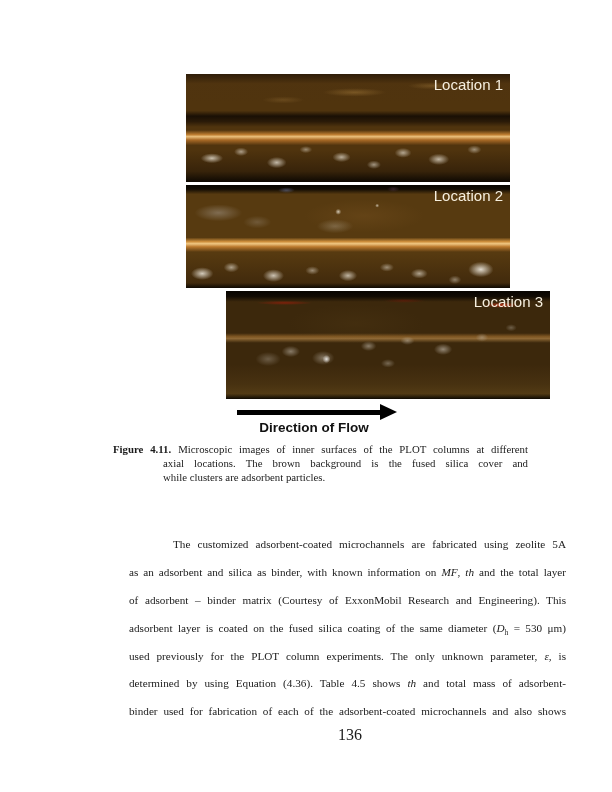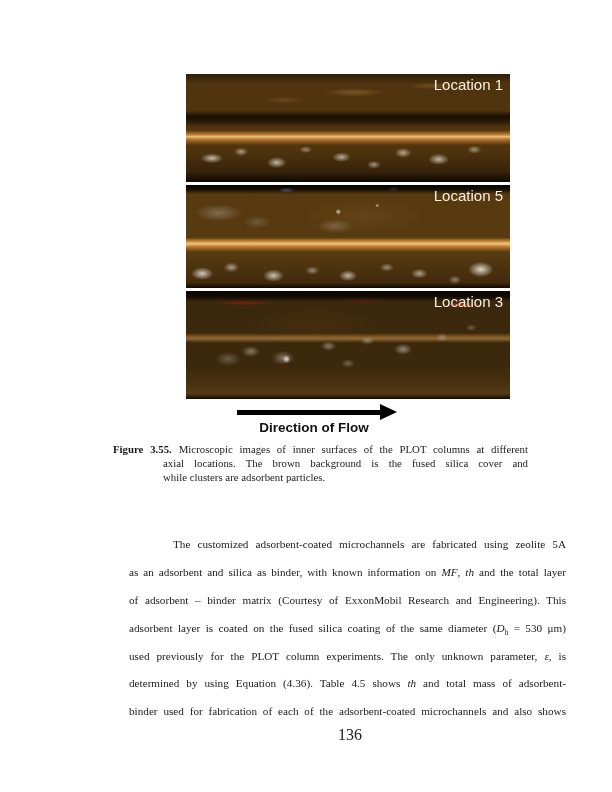--- a/index.html
+++ b/index.html
@@ -72,20 +72,21 @@
       radial-gradient(ellipse 10px 6px at 50% 67%, rgba(190,182,168,.45) 0%, rgba(190,182,168,0) 70%),
       radial-gradient(ellipse 8px 5px at 88% 34%, rgba(184,176,162,.4) 0%, rgba(184,176,162,0) 70%),
       radial-gradient(ellipse 40px 3px at 18% 11%, rgba(150,30,10,.75) 0%, rgba(150,30,10,0) 70%),
       radial-gradient(ellipse 30px 3px at 55% 9%, rgba(120,25,8,.5) 0%, rgba(120,25,8,0) 70%),
       radial-gradient(ellipse 24px 4px at 85% 13%, rgba(205,48,18,.85) 0%, rgba(205,48,18,0) 70%),
       linear-gradient(to bottom, rgba(0,0,0,0) 39%, rgba(188,128,54,.5) 42%, rgba(222,166,92,.5) 44%, rgba(0,0,0,0) 48%),
       linear-gradient(to bottom, rgba(4,2,0,.95) 0%, rgba(6,3,1,.8) 5%, rgba(0,0,0,0) 10%),
       linear-gradient(to top, rgba(5,3,0,.9) 0%, rgba(0,0,0,0) 5%),
       linear-gradient(to top, rgba(112,84,32,.55) 0%, rgba(92,66,25,.35) 14%, rgba(0,0,0,0) 32%),
       radial-gradient(ellipse 90px 26px at 40% 30%, rgba(72,50,17,.55) 0%, rgba(72,50,17,0) 75%);
+    margin-left: 40px;
   }
   .img-label {
     position:absolute; top:2px; right:7px;
     font-family:"Liberation Sans", sans-serif; font-size:15px; color:#f6efdf;
   }
 
   
   .arrow-shaft { position:absolute; left:237px; top:410px; width:143px; height:5px; background:#000; }
   .arrow-head {
     position:absolute; left:380px; top:404px; width:0; height:0;
@@ -138,32 +139,32 @@
 </head>
 <body>
 
 <div class="page">
 
   <div>
     <div class="micro-img img1">
       <span class="img-label">Location 1</span>
     </div>
     <div class="micro-img img2">
-      <span class="img-label">Location 5</span>
+      <span class="img-label">Location 2</span>
     </div>
     <div class="micro-img img3">
       <span class="img-label">Location 3</span>
     </div>
 
     <div class="arrow-shaft"></div>
     <div class="arrow-head"></div>
     <div class="flow-label">Direction of Flow</div>
 
     <div class="cap cap1 cap-j">
-      <span class="cap-label">Figure 3.55.</span><span class="cap-gap"></span><span>Microscopic images of inner surfaces of the PLOT columns at different</span>
+      <span class="cap-label">Figure 4.11.</span><span class="cap-gap"></span><span>Microscopic images of inner surfaces of the PLOT columns at different</span>
     </div>
     <div class="cap cap2 cap-j">axial locations. The brown background is the fused silica cover and</div>
     <div class="cap cap3">while clusters are adsorbent particles.</div>
   </div>
 
 
   <div class="bline bl1">The customized adsorbent-coated microchannels are fabricated using zeolite 5A</div>
   <div class="bline bl2">
     <span>as an adsorbent and silica as binder, with known information on </span><i>MF</i><span>, </span><i>th</i><span> and the total layer</span>
   </div>

